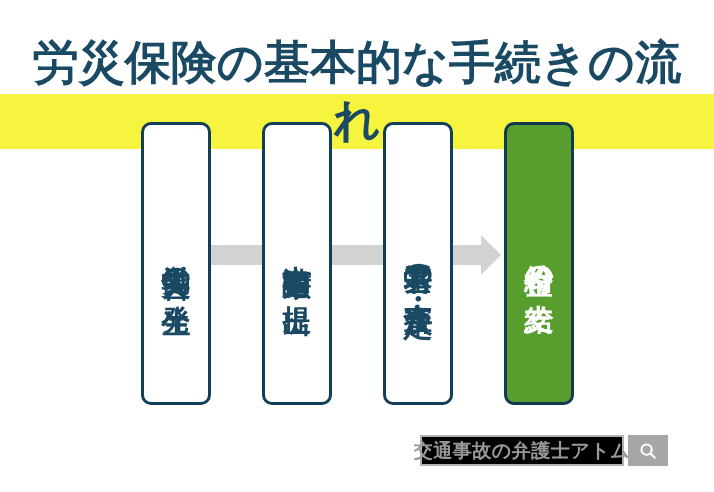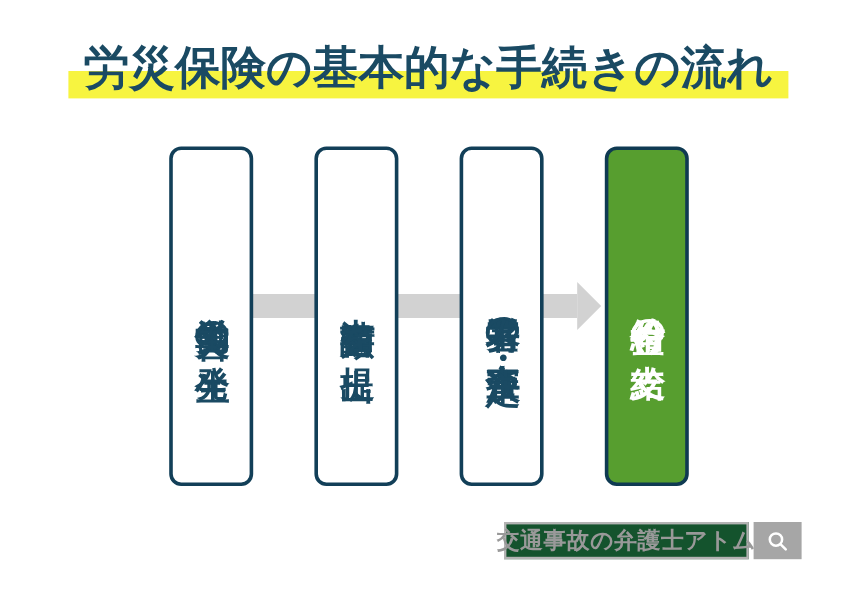--- a/index.html
+++ b/index.html
@@ -20,21 +20,21 @@
   .title-wrap {
     position: absolute;
     top: 34px;
     left: 0;
     width: 714px;
     text-align: center;
   }
   .title-text {
     display: inline-block;
     font-family: Liberation Serif, serif;
-    font-size: 38px;
+    font-size: 46px;
     font-weight: bold;
     line-height: 1.25;
     color: #1a4a63;
     padding: 0 13px;
     background: linear-gradient(to bottom, transparent 52%, #f7f440 52%, #f7f440 100%);
   }
 
   
   .flow {
     position: absolute;
@@ -106,21 +106,21 @@
     top: 435px;
     width: 268px;
     height: 31px;
     display: flex;
     align-items: stretch;
   }
   .brand-textbox {
     box-sizing: border-box;
     width: 204px;
     border: 2px solid #b3b3b3;
-    background: #14532d;
+    background: #000000;
     display: flex;
     align-items: center;
     justify-content: center;
   }
   .brand-name {
     font-size: 19px;
     font-weight: bold;
     color: #999999;
     letter-spacing: 0.5px;
     white-space: nowrap;

